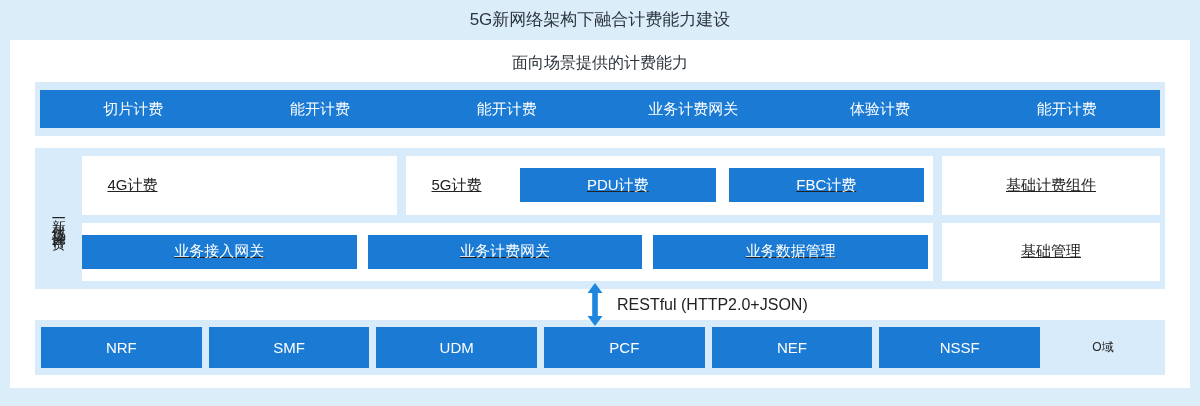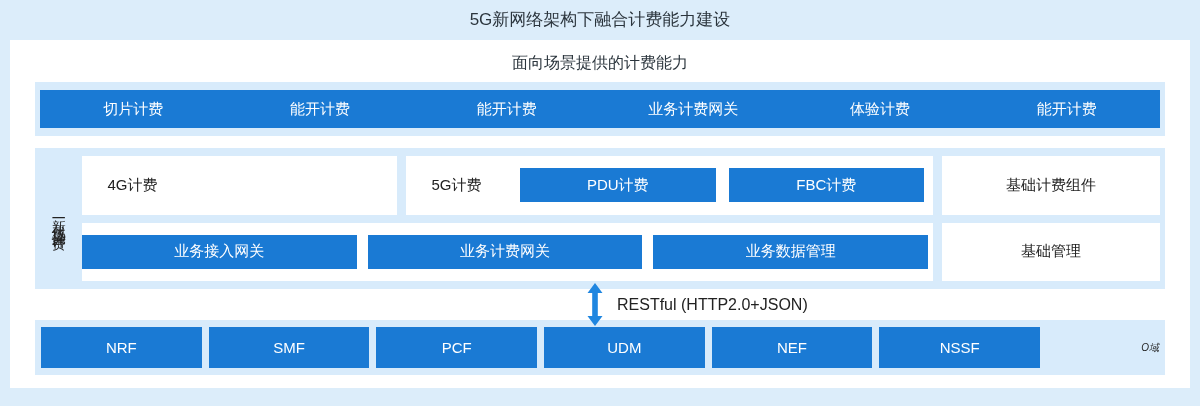--- a/index.html
+++ b/index.html
@@ -40,42 +40,42 @@
   .band1 .node { flex: 1; height: 38px; }
 
   .band2 { top: 108px; height: 141px; }
   .side-label {
     width: 47px; display: flex; align-items: center; justify-content: center;
     font-size: 14px; color: #222;
   }
   .side-label span { writing-mode: vertical-rl; letter-spacing: 3px; line-height: 1.1; }
   .band2-content {
     flex: 1; display: flex; flex-direction: column;
-    gap: 8px; padding: 8px 5px 8px 0;
+    gap: 8px; padding: 8px 5px 8px 0; text-decoration: underline;
   }
   .row { display: flex; gap: 9px; flex: 1; }
   .wbox { background: #ffffff; display: flex; align-items: center; }
   .wlabel { width: 101px; text-align: center; font-size: 15px; color: #222; flex: 0 0 auto; }
   .wlabel.gw { width: 128px; }
   .box-4g { width: 315px; padding-right: 12px; }
   .box-5g { flex: 1; gap: 13px; padding-right: 9px; }
   .box-gateway { flex: 1; gap: 11px; padding-right: 5px; }
   .box-4g .node, .box-5g .node, .box-gateway .node { flex: 1; height: 34px; }
   .box-plain { width: 218px; justify-content: center; font-size: 15px; color: #222; }
 
   .connector { position: absolute; top: 249px; left: 0; width: 100%; height: 29px; z-index: 2; margin-left: 29px; }
   .arrow-icon { position: absolute; left: 548px; top: -6px; }
   .conn-label {
     position: absolute; left: 578px; top: 0; height: 31px; line-height: 31px;
     font-size: 16px; color: #222;
   }
 
   .band3 { top: 280px; height: 55px; align-items: center; padding: 0 6px; gap: 7px; }
   .band3 .node { flex: 1; height: 41px; font-size: 15px; }
-  .odomain { width: 112px; text-align: right; font-size: 10px; color: #222; flex: 0 0 auto; font-style: italic; }
+  .odomain { width: 112px; text-align: center; font-size: 12px; color: #222; flex: 0 0 auto; }
 </style>
 </head>
 <body>
 
 <div class="page-title">5G新网络架构下融合计费能力建设</div>
 
 <div class="container">
 
   <div class="sec-header">面向场景提供的计费能力</div>
 
@@ -118,20 +118,20 @@
   <div class="connector">
     <svg class="arrow-icon" width="16" height="43" viewBox="0 0 16 43">
       <path d="M8 0 L15.5 10 L10.8 10 L10.8 33 L15.5 33 L8 43 L0.5 33 L5.2 33 L5.2 10 L0.5 10 Z" fill="#1f86e0"></path>
     </svg>
     <div class="conn-label">RESTful (HTTP2.0+JSON)</div>
   </div>
 
   <div class="band band3">
     <div class="node">NRF</div>
     <div class="node">SMF</div>
+    <div class="node">UDM</div>
     <div class="node">PCF</div>
-    <div class="node">UDM</div>
     <div class="node">NEF</div>
     <div class="node">NSSF</div>
     <div class="odomain">O域</div>
   </div>
 
 </div>
 
 </body></html>

